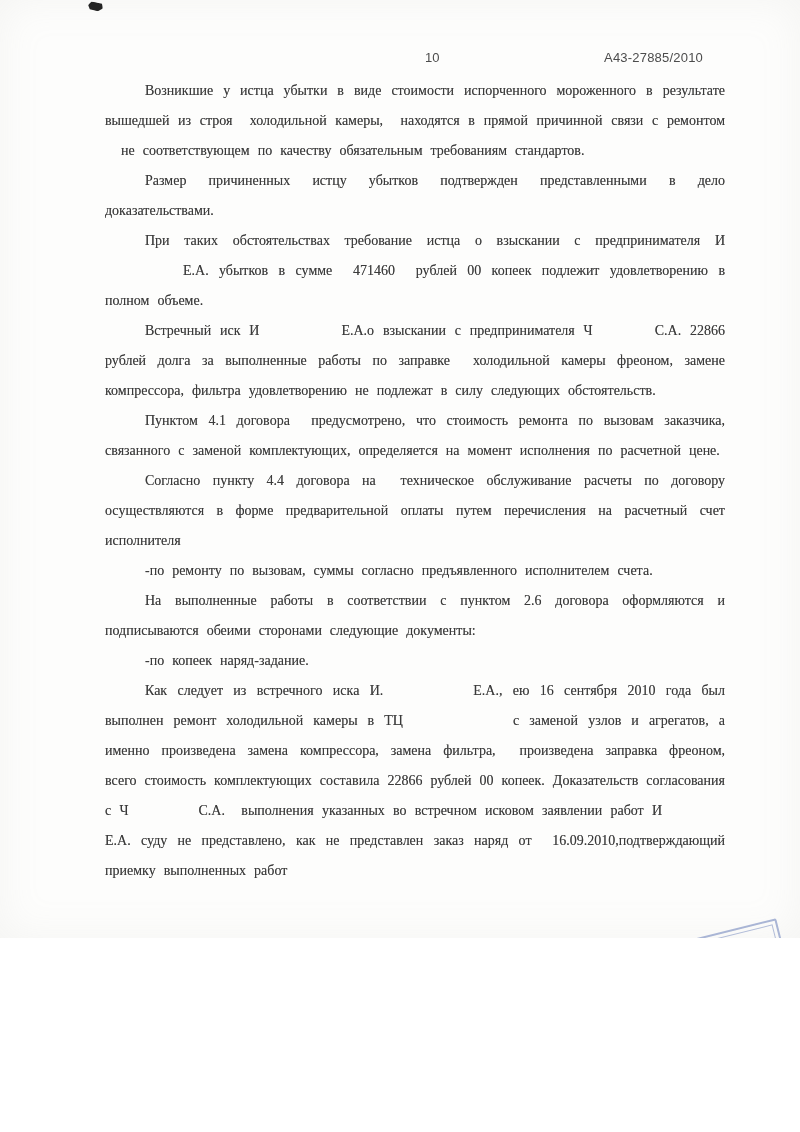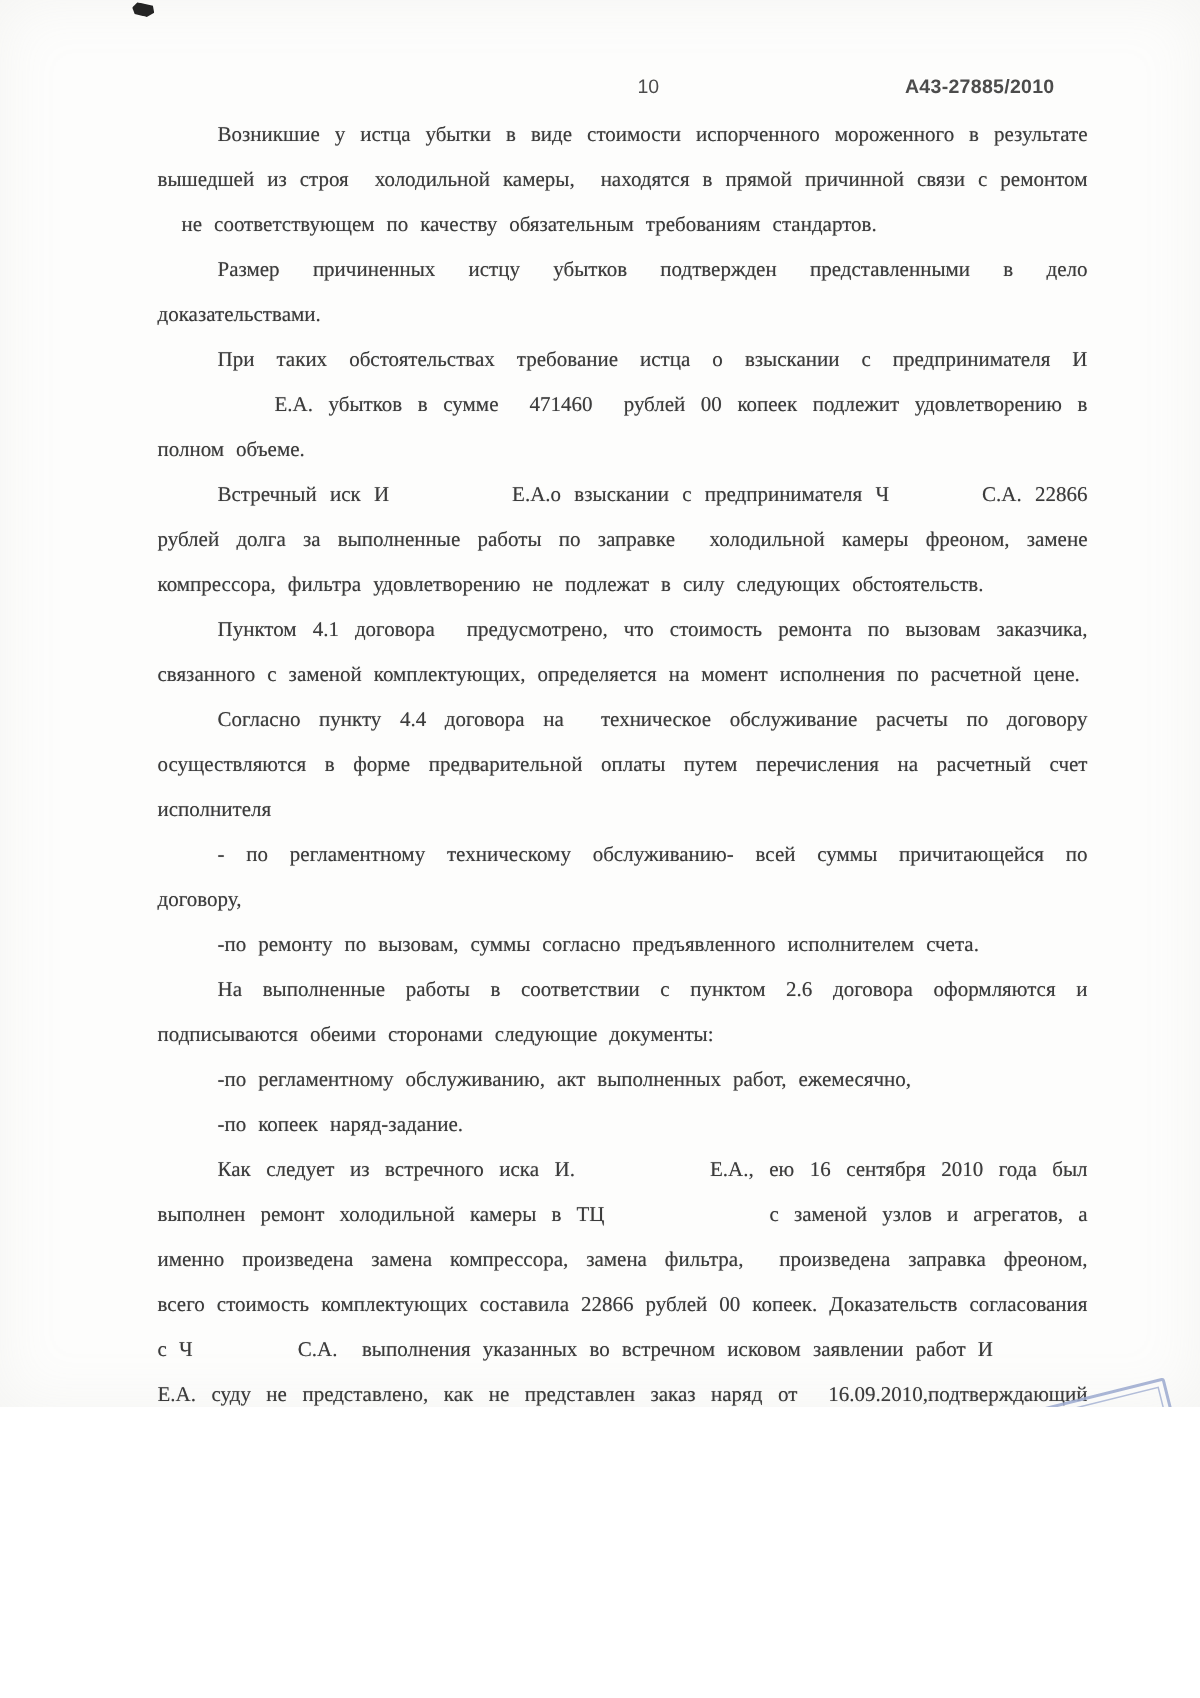--- a/index.html
+++ b/index.html
@@ -12,21 +12,21 @@
     box-shadow:inset 0 0 40px rgba(180,180,175,.12);
   }
   .scan-speck{
     position:absolute;left:88px;top:2px;width:15px;height:9px;
     background:#242424;transform:rotate(8deg);
     clip-path:polygon(0 45%,20% 0,90% 10%,100% 60%,70% 100%,15% 90%);
   }
   .header-row{position:absolute;left:0;top:50px;width:800px;height:20px;
     font-family:"Liberation Sans","DejaVu Sans",sans-serif;font-size:13px;color:#4c4c4c;}
   .page-number{position:absolute;left:425px;top:0;}
-  .case-number{position:absolute;right:97px;top:0;letter-spacing:.2px;font-weight:bold;}
+  .case-number{position:absolute;right:97px;top:0;letter-spacing:.2px;}
   .doc-body{
     position:absolute;left:105px;top:76px;width:620px;
     font-size:14px;line-height:30px;color:#3b3b3b;
     text-shadow:0 0 .5px rgba(60,60,60,.55);
     word-spacing:4.5px;
   }
   .para{margin:0;text-indent:40px;text-align:justify;}
   .redaction-gap{display:inline-block;height:1em;}
   
   .stamp{
@@ -65,24 +65,22 @@
     <span class="case-number">А43-27885/2010</span>
   </div>
 
   <div class="doc-body">
       <p class="para">Возникшие у истца убытки в виде стоимости испорченного мороженного в результате вышедшей из строя &nbsp;холодильной камеры, &nbsp;находятся в прямой причинной связи с ремонтом &nbsp;&nbsp;не соответствующем по качеству обязательным требованиям стандартов.</p>
       <p class="para">Размер причиненных истцу убытков подтвержден представленными в дело доказательствами.</p>
       <p class="para">При таких обстоятельствах требование истца о взыскании с предпринимателя И<span class="redaction-gap" style="width: 78px;"></span>Е.А. убытков в сумме &nbsp;471460 &nbsp;рублей 00 копеек подлежит удовлетворению в полном объеме.</p>
       <p class="para">Встречный иск И<span class="redaction-gap" style="width: 82px;"></span>Е.А.о взыскании с предпринимателя Ч<span class="redaction-gap" style="width: 62px;"></span>С.А. 22866 рублей долга за выполненные работы по заправке &nbsp;холодильной камеры фреоном, замене компрессора, фильтра удовлетворению не подлежат в силу следующих обстоятельств.</p>
       <p class="para">Пунктом 4.1 договора &nbsp;предусмотрено, что стоимость ремонта по вызовам заказчика, связанного с заменой комплектующих, определяется на момент исполнения по расчетной цене.</p>
       <p class="para">Согласно пункту 4.4 договора на &nbsp;техническое обслуживание расчеты по договору осуществляются в форме предварительной оплаты путем перечисления на расчетный счет исполнителя</p>
-      <p class="para">- по регламентному техническому обслуживанию- всей суммы причитающейся по договору,</p>
       <p class="para">-по ремонту по вызовам, суммы согласно предъявленного исполнителем счета.</p>
       <p class="para">На выполненные работы в соответствии с пунктом 2.6 договора оформляются и подписываются обеими сторонами следующие документы:</p>
-      <p class="para">-по регламентному обслуживанию, акт выполненных работ, ежемесячно,</p>
       <p class="para">-по копеек наряд-задание.</p>
       <p class="para">Как следует из встречного иска И.<span class="redaction-gap" style="width: 90px;"></span>Е.А., ею 16 сентября 2010 года был выполнен ремонт холодильной камеры в ТЦ<span class="redaction-gap" style="width: 110px;"></span>с заменой узлов и агрегатов, а именно произведена замена компрессора, замена фильтра, &nbsp;произведена заправка фреоном, всего стоимость комплектующих составила 22866 рублей 00 копеек. Доказательств согласования с Ч<span class="redaction-gap" style="width: 70px;"></span>С.А. &nbsp;выполнения указанных во встречном исковом заявлении работ И<span class="redaction-gap" style="width: 63px;"></span>Е.А. суду не представлено, как не представлен заказ наряд от &nbsp;16.09.2010,подтверждающий приемку выполненных работ</p>
     </div>
 
   <div class="stamp" style="color: rgb(154, 169, 208);">
     <div class="stamp-border-inner"></div>
     <div class="stamp-text">
       <div class="stamp-line">Юрист</div>
       <div class="stamp-line">Михаил Бабин</div>
       <div class="stamp-line">и Коллеги</div>

